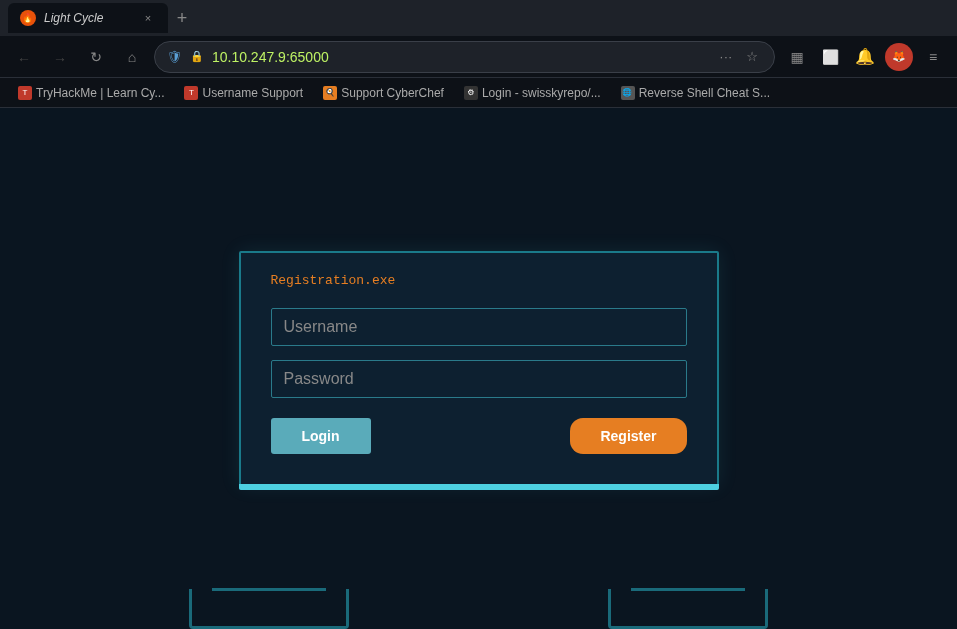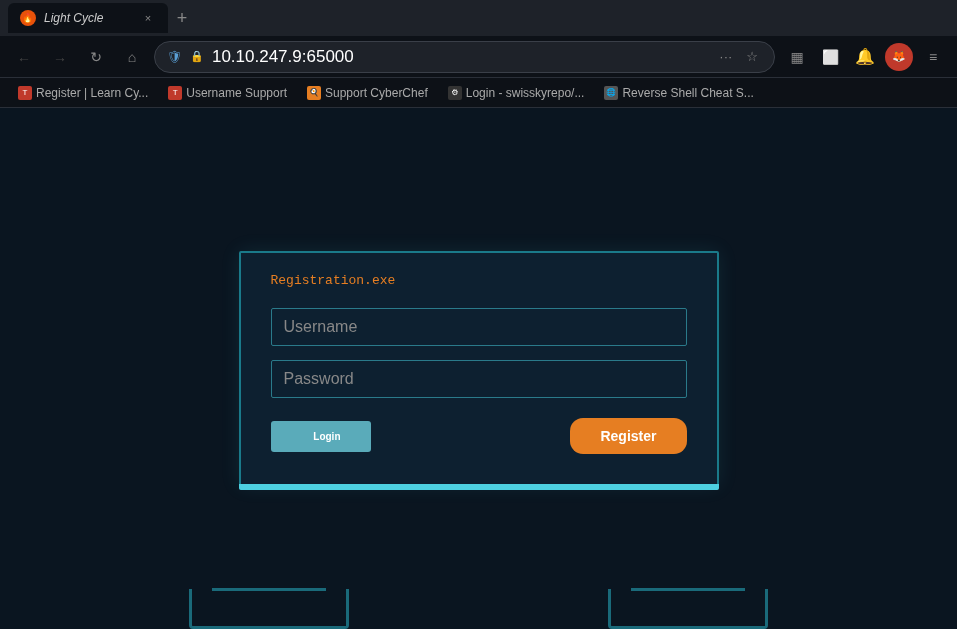--- a/index.html
+++ b/index.html
@@ -97,22 +97,22 @@
     }
     .address-shield {
       font-size: 12px;
       color: #5a9fd4;
     }
     .address-lock {
       font-size: 11px;
       color: #888;
     }
     .address-text {
-      font-size: 17px;
-      color: #ffffff;
+      font-size: 14px;
+      color: #bef264;
       flex: 1;
     }
     .address-actions {
       display: flex;
       gap: 6px;
       align-items: center;
     }
     .address-action-btn {
       color: #888;
       font-size: 13px;
@@ -262,25 +262,24 @@
       justify-content: space-between;
       margin-top: 20px;
     }
 
     .btn-login {
       background: #5aabba;
       color: #fff;
       border: none;
       border-radius: 3px;
       padding: 10px 30px;
-      font-size: 10px;
+      font-size: 14px;
       font-weight: bold;
       cursor: pointer;
       min-width: 100px;
-      text-align: right;
     }
 
     .btn-register {
       background: #e67e22;
       color: #fff;
       border: none;
       border-radius: 13px;
       padding: 10px 30px;
       font-size: 14px;
       font-weight: bold;
@@ -335,21 +334,21 @@
       <div class="nav-icon-btn">⬜</div>
       <div class="nav-icon-btn" style="font-size:16px;">🔔</div>
       <div class="profile-btn">🦊</div>
       <div class="nav-icon-btn">≡</div>
     </div>
   </div>
 
   <div class="bookmarks-bar">
     <div class="bookmark-item">
       <div class="bookmark-favicon bm-red">T</div>
-      <span>Register | Learn Cy...</span>
+      <span>TryHackMe | Learn Cy...</span>
     </div>
     <div class="bookmark-item">
       <div class="bookmark-favicon bm-red">T</div>
       <span>Username Support</span>
     </div>
     <div class="bookmark-item">
       <div class="bookmark-favicon bm-orange">🍳</div>
       <span>Support CyberChef</span>
     </div>
     <div class="bookmark-item">

